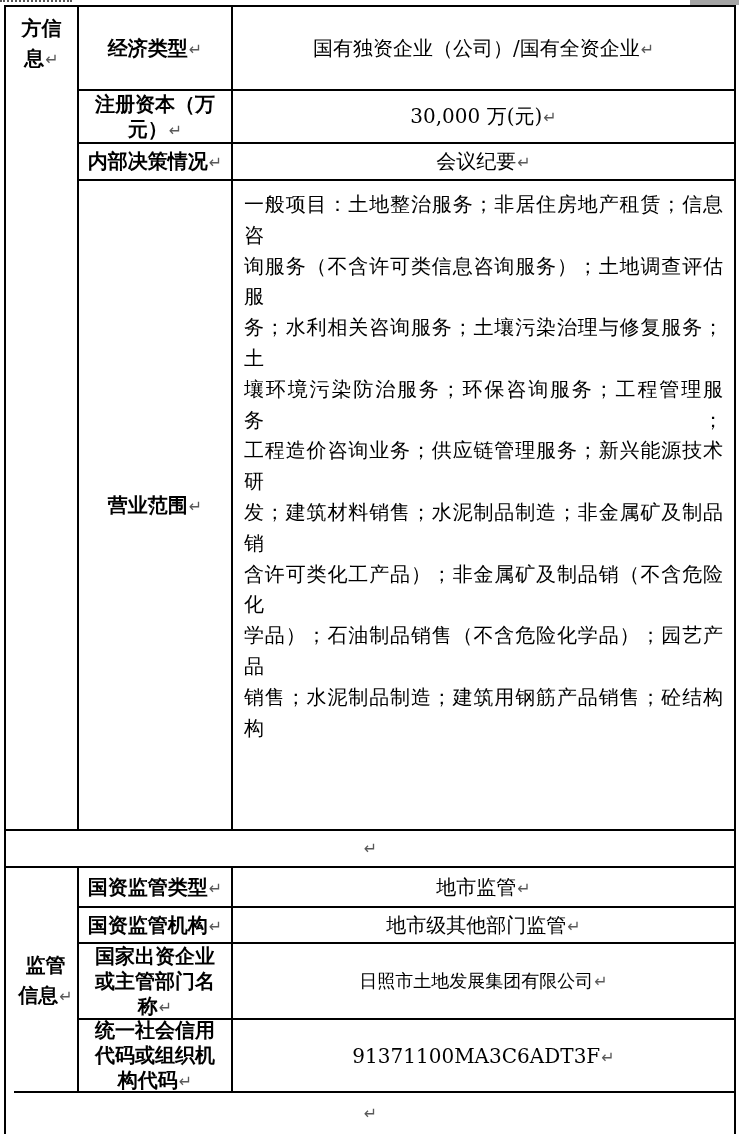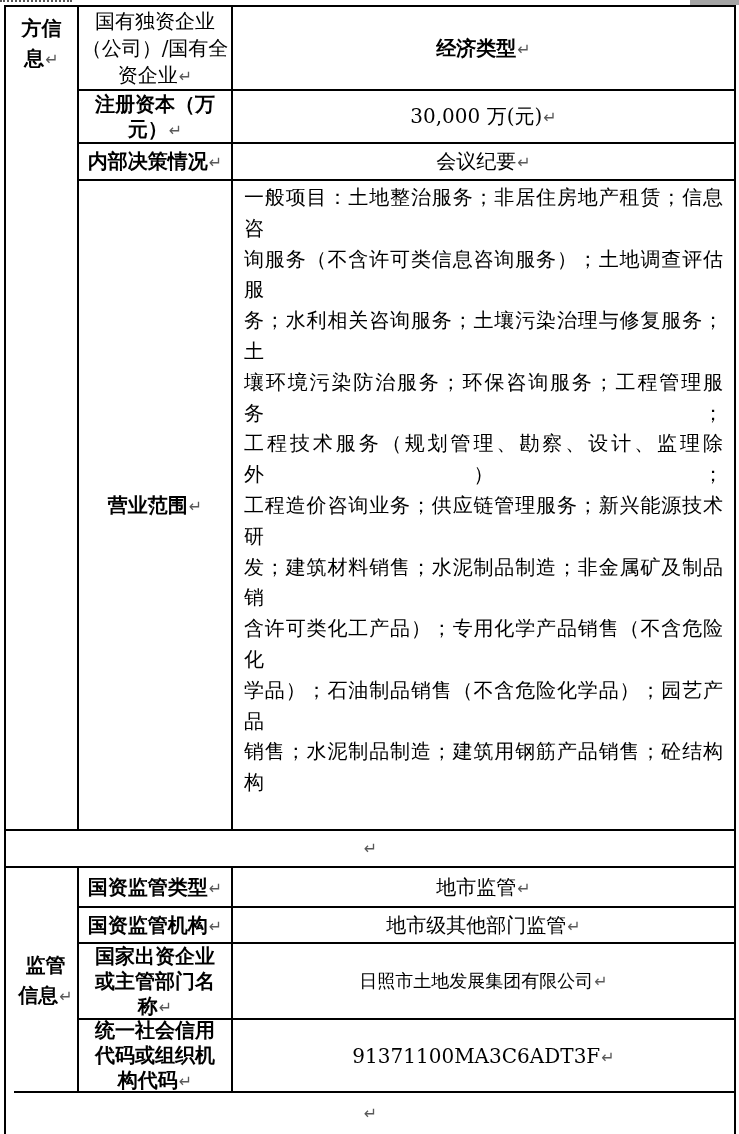--- a/index.html
+++ b/index.html
@@ -24,21 +24,21 @@
   .section-cell { grid-row:1 / span 4; grid-column:1; align-items:flex-start; padding-top:6px; }
   .section-cell.centered { align-items:center; padding-top:0;margin-left:8px; }
   .lblwrap { display:inline; }
   .label-text { font-weight:bold; font-size:20px; line-height:25px; white-space:pre-line; }
   .section-text { font-weight:bold; font-size:20px; line-height:30px; white-space:pre-line; }
   .value-text { font-size:20px; }
   .value-sans { font-family:"DejaVu Sans","Liberation Sans",sans-serif; font-size:18px;margin-top:28px; }
   .pilcrow { color:#595959; font-size:16px; font-weight:normal;
              font-family:"DejaVu Sans","Liberation Sans",sans-serif; margin-left:1px; }
 
-  .scope-cell { display:block; text-align:left; padding:1px 11px; }
+  .scope-cell { display:block; text-align:left; padding:8px 11px; }
   .scope-line { font-size:20px; line-height:30.8px; text-align:justify; text-align-last:justify;
                 text-justify:inter-ideograph; }
 
   .sep { position:absolute; left:4px; width:732px; box-sizing:border-box;
          border-left:2px solid #000; border-right:2px solid #000;
          display:flex; align-items:center; justify-content:center; }
   #sep1 { top:831px; height:37px; border-bottom:2px solid #000; }
   #sep2 { top:1093px; height:41px; }
 </style>
 </head>
@@ -50,24 +50,24 @@
   <div class="scroll-frag" style="background: rgb(163, 163, 163);"></div>
 
   <div id="table1" class="tbl">
 
     <div class="cell section-cell">
       <span class="lblwrap"><span class="section-text">方信
 息</span><span class="pilcrow">↵</span></span>
     </div>
 
     <div class="cell">
-      <span class="lblwrap"><span class="value-text">国有独资企业（公司）/国有全资企业</span><span class="pilcrow">↵</span></span>
+      <span class="lblwrap"><span class="label-text">经济类型</span><span class="pilcrow">↵</span></span>
     </div>
     <div class="cell">
-      <span class="lblwrap"><span class="label-text">经济类型</span><span class="pilcrow">↵</span></span>
+      <span class="lblwrap"><span class="value-text">国有独资企业（公司）/国有全资企业</span><span class="pilcrow">↵</span></span>
     </div>
 
     <div class="cell">
       <span class="lblwrap"><span class="label-text">注册资本（万
 元）</span><span class="pilcrow">↵</span></span>
     </div>
     <div class="cell">
       <span class="lblwrap"><span class="value-text">30,000 万(元)</span><span class="pilcrow">↵</span></span>
     </div>
 
@@ -79,24 +79,23 @@
     </div>
 
     <div class="cell">
       <span class="lblwrap"><span class="label-text">营业范围</span><span class="pilcrow">↵</span></span>
     </div>
     <div class="cell scope-cell">
         <div class="scope-line">一般项目：土地整治服务；非居住房地产租赁；信息咨</div>
         <div class="scope-line">询服务（不含许可类信息咨询服务）；土地调查评估服</div>
         <div class="scope-line">务；水利相关咨询服务；土壤污染治理与修复服务；土</div>
         <div class="scope-line">壤环境污染防治服务；环保咨询服务；工程管理服务；</div>
-        <div class="scope-line">工程技术服务（规划管理、勘察、设计、监理除外）；</div>
         <div class="scope-line">工程造价咨询业务；供应链管理服务；新兴能源技术研</div>
         <div class="scope-line">发；建筑材料销售；水泥制品制造；非金属矿及制品销</div>
-        <div class="scope-line">含许可类化工产品）；专用化学产品销售（不含危险化</div>
+        <div class="scope-line">含许可类化工产品）；非金属矿及制品销（不含危险化</div>
         <div class="scope-line">学品）；石油制品销售（不含危险化学品）；园艺产品</div>
         <div class="scope-line">销售；水泥制品制造；建筑用钢筋产品销售；砼结构构</div>
       </div>
   </div>
 
   <div id="sep1" class="sep">
     <span class="pilcrow">↵</span>
   </div>
 
   <div id="table2" class="tbl">

